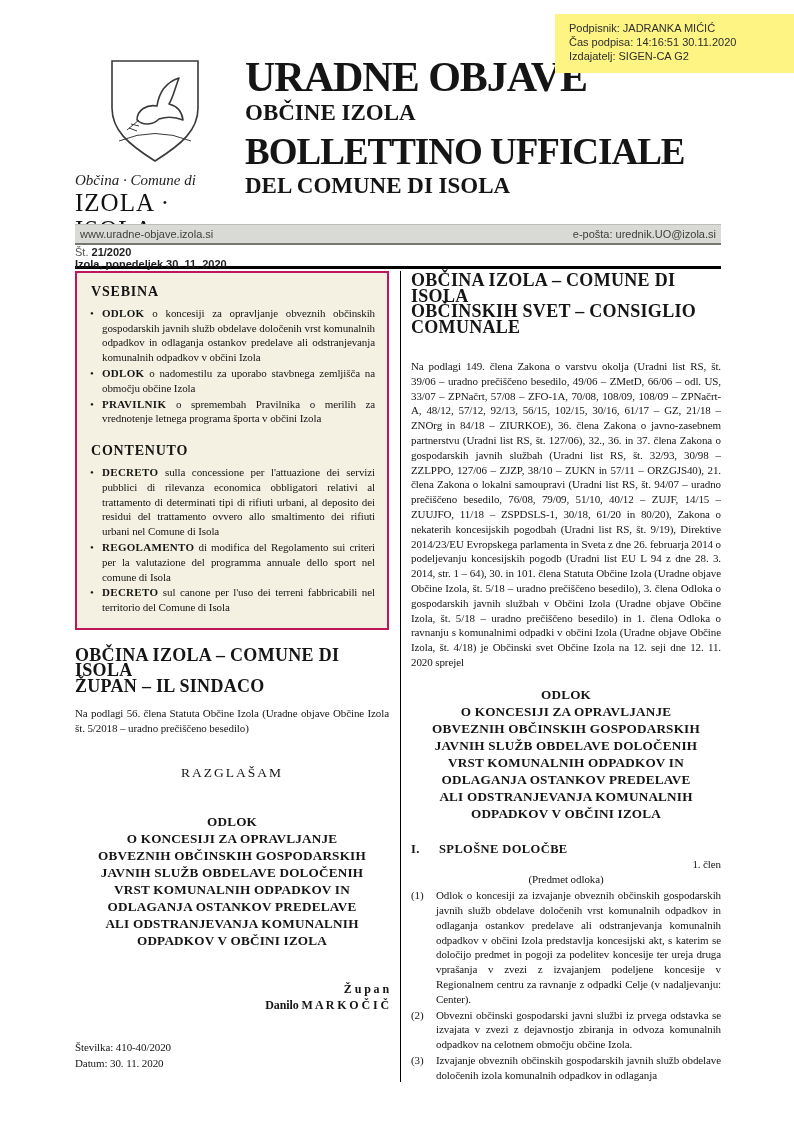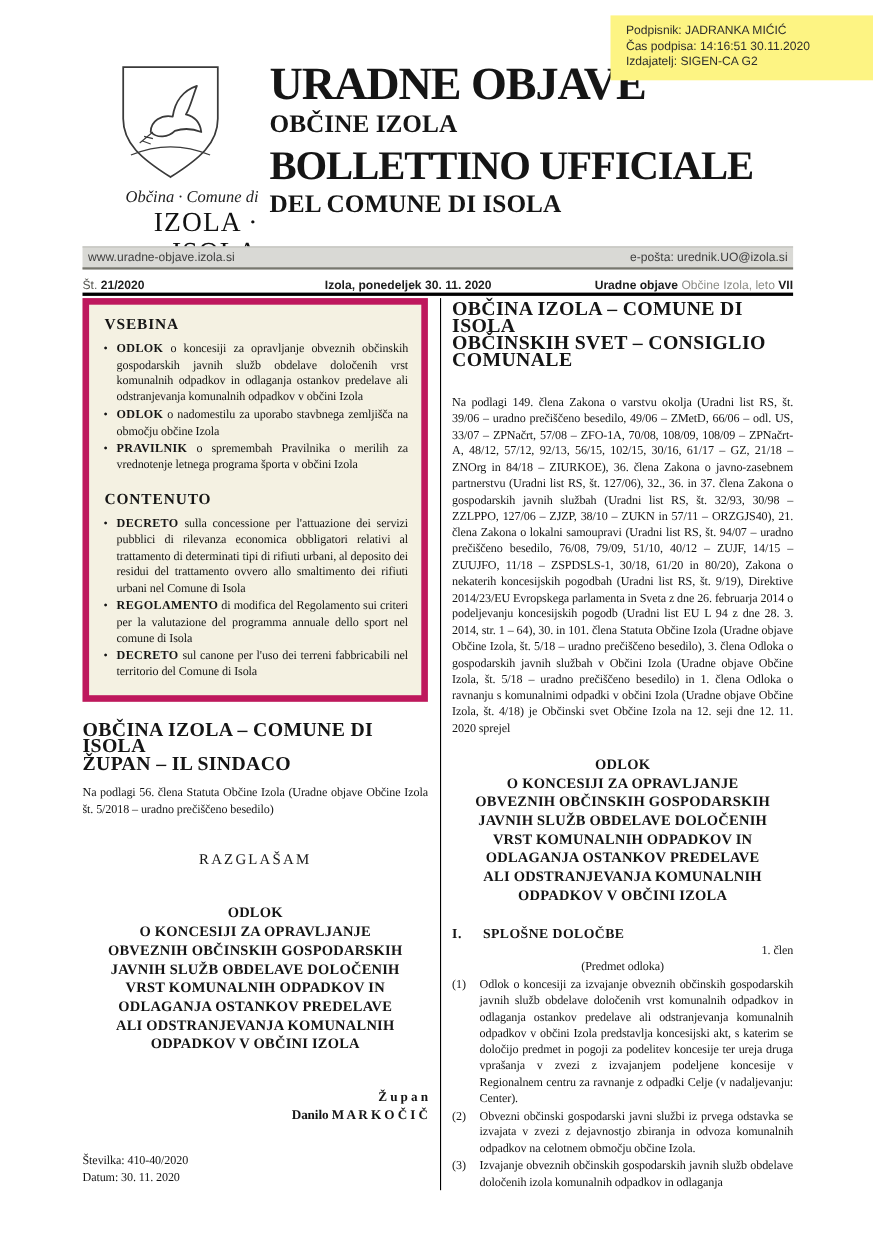--- a/index.html
+++ b/index.html
@@ -10,61 +10,61 @@
 
   
   .stamp {
     position:absolute; left:555px; top:14px; width:288px; height:59px;
     background:#fdf483; z-index:5; box-sizing:border-box; padding:7px 4px 0 14px;
     font-family:"Liberation Sans", sans-serif; font-size:11px; line-height:14px; color:#2e2e2e;
   }
 
   
   .masthead { position:absolute; left:75px; top:56px; width:646px; display:flex; }
-  .logo-block { width:160px; flex:none; text-align:right; }
+  .logo-block { width:160px; flex:none; text-align:left; }
   .logo-block svg { display:block; margin:2px auto 0; }
   .logo-caption-top { font-style:italic; font-size:15px; line-height:17px; margin-top:8px; color:#222; }
   .logo-caption-bottom { font-size:25px; line-height:27px; letter-spacing:1px; color:#111; }
   .titles { padding-left:10px; }
   .title-sl { font-size:42px; font-weight:bold; line-height:42px; letter-spacing:-1px; }
   .subtitle-sl { font-size:23px; font-weight:bold; line-height:25px; margin-top:2px; }
   .title-it { font-size:37px; font-weight:bold; line-height:38px; letter-spacing:-1px; margin-top:8px; }
   .subtitle-it { font-size:23px; font-weight:bold; line-height:25px; margin-top:2px; }
 
   
   .infobar {
     position:absolute; left:75px; top:224px; width:646px; height:21px; box-sizing:border-box;
     background:#d9d9d5; border-top:1px solid #bdbdb8; border-bottom:2px solid #77776e;
     display:flex; justify-content:space-between; align-items:center; padding:0 5px;
     font-family:"Liberation Sans", sans-serif; font-size:11px; color:#3e3e3e;
   }
 
   
   .meta-row {
     position:absolute; left:75px; top:246px; width:646px; height:23px; box-sizing:border-box;
-    border-bottom:3px solid #000; display:flex; align-items:flex-end;
-    font-family:"Liberation Sans", sans-serif; font-size:11px; color:#1d1d1d;
+    border-bottom:3px solid #000; display:flex; align-items:flex-start;
+    font-family:"Liberation Sans", sans-serif; font-size:11px; color:#1d1d1d;flex-direction:column;
   }
   .meta-left { flex:1; text-align:left; }
   .meta-center { flex:1.3; text-align:center; font-weight:bold; }
   .meta-right { flex:1.3; text-align:right; }
   .meta-left .lbl { color:#55554f; }
   .meta-left .num, .meta-right .b { font-weight:bold; }
   .meta-right .light { color:#8d8d86; }
 
   
   .columns { position:absolute; left:75px; top:271px; width:646px; display:flex; align-items:stretch; }
   .col-left { width:325px; flex:none; box-sizing:border-box; padding-right:11px; }
   .col-right { width:321px; flex:none; box-sizing:border-box; border-left:1px solid #000; padding-left:10px; }
 
   .body-text { font-size:11px; line-height:14.8px; letter-spacing:-0.1px; }
 
   
   .toc-box {
-    background:#f4f1e2; border:6px solid #be185d; box-sizing:border-box;
+    background:#f4f1e2; border:2px solid #be185d; box-sizing:border-box;
     padding:9px 12px 12px 12px;
   }
   .toc-heading { font-size:14px; font-weight:bold; letter-spacing:0.8px; margin:3px 0 6px 2px; }
   .toc-heading.second { margin-top:18px; }
   .toc-list { list-style:none; margin:0; padding:0; }
   .toc-item { position:relative; padding-left:13px; text-align:justify; margin-bottom:1px; }
   .toc-item::before { content:"\2022"; position:absolute; left:1px; top:0; }
   .toc-lead { font-weight:bold; letter-spacing:0.3px; }
 
   .org-heading { font-size:18px; line-height:15.5px; font-weight:bold; letter-spacing:0.3px; margin-top:18px; }

